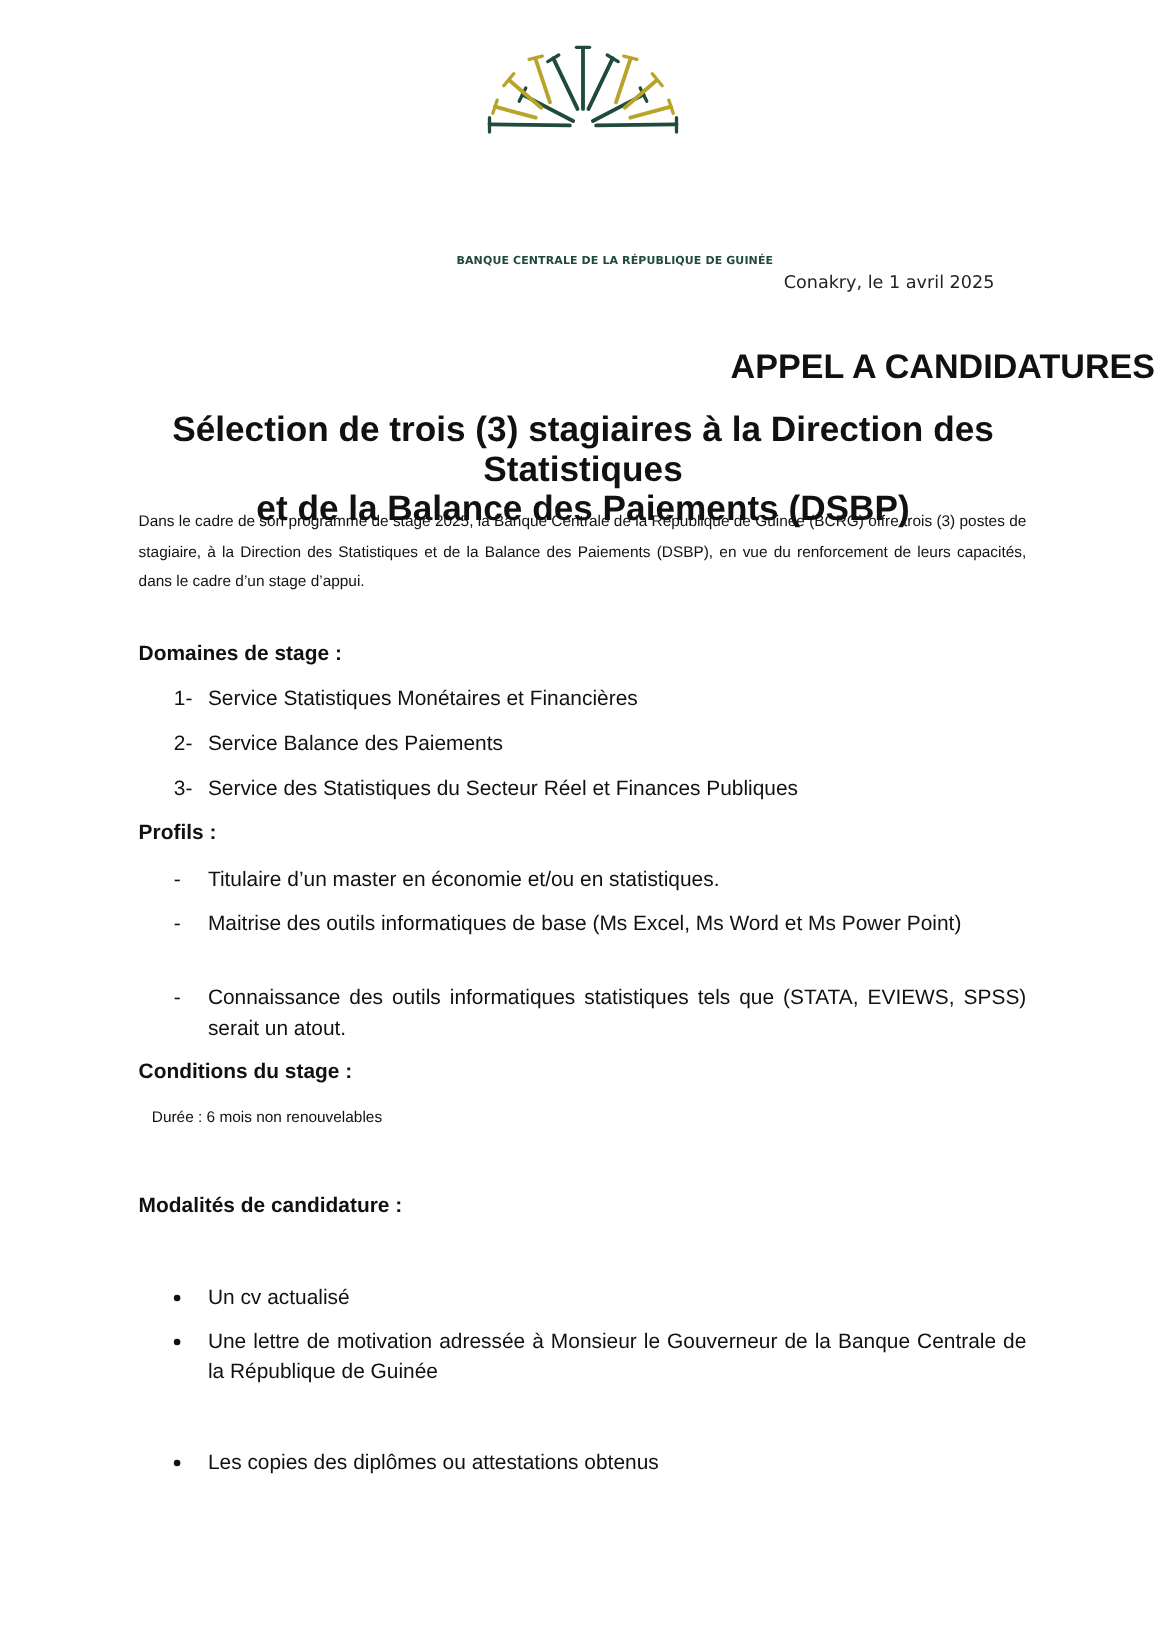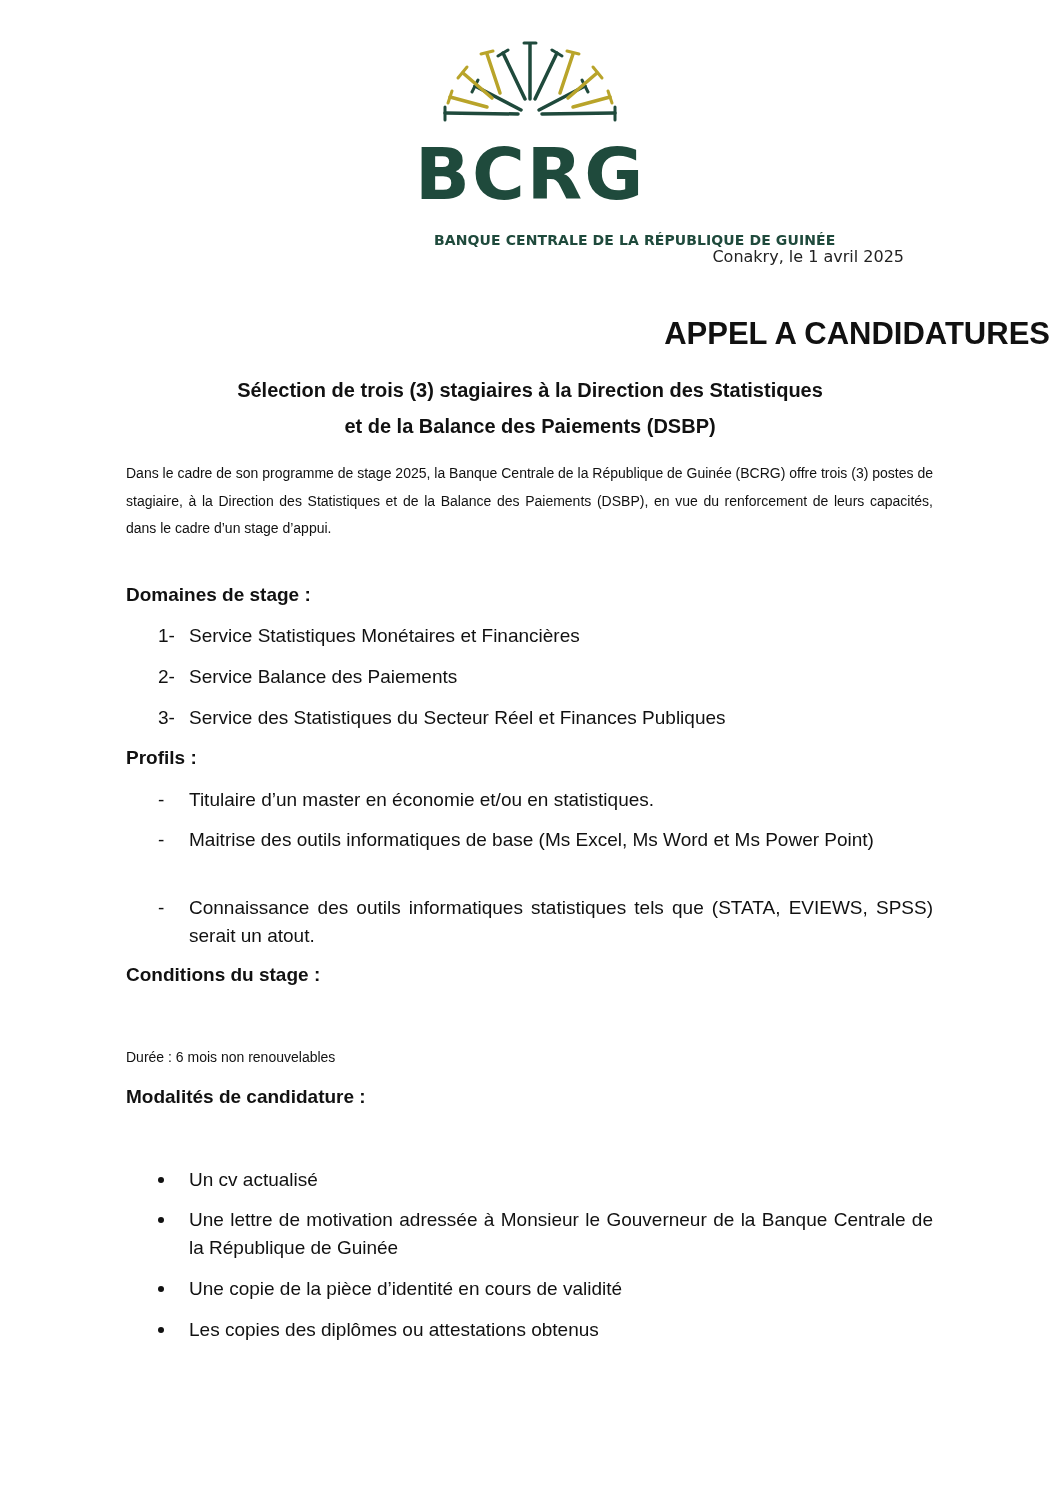--- a/index.html
+++ b/index.html
@@ -15,37 +15,37 @@
   
   .logo { position: absolute; left: 415px; top: 36px; width: 230px; height: 180px; }
   .logo svg { position: absolute; left: 0; top: 0; }
   .logo-letters {
     position: absolute; left: 0; top: 98px; width: 230px; text-align: center;
     font-family: "DejaVu Sans", sans-serif; font-weight: bold; font-size: 72px;
     letter-spacing: 2px; color: #1f4a3c; line-height: 80px;
   }
   .logo-tagline {
     position: absolute; left: 0; top: 196px; width: 230px; text-align: center;
-    font-family: "DejaVu Sans", sans-serif; font-weight: bold; font-size: 14px;
-    color: #1f4a3c; letter-spacing: 0.1px; white-space: nowrap; margin-left: 19px;
+    font-family: "DejaVu Sans", sans-serif; font-weight: bold; font-size: 10px;
+    color: #1f4a3c; letter-spacing: 0.1px; white-space: nowrap;
   }
 
   .date {
     position: absolute; right: 154px; top: 247px;
     font-size: 16px; color: #222;
   }
 
   .title {
     position: absolute; left: 0; top: 316px; width: 1050px; text-align: right;
     font-family: "Liberation Sans", sans-serif; font-weight: bold; font-size: 31px;
     color: #111;
   }
   .subtitle {
     position: absolute; left: 110px; top: 372px; width: 840px; text-align: center;
-    font-family: "Liberation Sans", sans-serif; font-weight: bold; font-size: 20px;
+    font-family: "Liberation Sans", sans-serif; font-weight: bold; font-size: 32px;
     line-height: 36px; color: #111;
   }
 
   .body-text {
     position: absolute; left: 126px; width: 807px;
     font-family: "Liberation Sans", sans-serif; font-size: 14px; line-height: 27.5px;
     color: #111;
   }
   .justify { text-align: justify; text-align-last: left; }
 
@@ -99,21 +99,20 @@
         <line x1="33" y1="67" x2="37" y2="55" stroke="#b9a42a" stroke-width="3"></line>
 
         <line x1="158" y1="18" x2="145" y2="57" stroke="#b9a42a" stroke-width="3.5"></line>
         <line x1="152" y1="15" x2="164" y2="18" stroke="#b9a42a" stroke-width="3"></line>
         <line x1="182" y1="37" x2="153" y2="62" stroke="#b9a42a" stroke-width="3.5"></line>
         <line x1="178" y1="31" x2="187" y2="42" stroke="#b9a42a" stroke-width="3"></line>
         <line x1="195" y1="61" x2="158" y2="71" stroke="#b9a42a" stroke-width="3.5"></line>
         <line x1="193" y1="55" x2="197" y2="67" stroke="#b9a42a" stroke-width="3"></line>
       </g>
     </svg>
-    <div class="logo-letters">BCRG</div>
     <div class="logo-tagline">BANQUE CENTRALE DE LA RÉPUBLIQUE DE GUINÉE</div>
   </div>
 
   <div class="date">Conakry, le 1 avril 2025</div>
 
   <div class="title">APPEL A CANDIDATURES</div>
   <div class="subtitle">
     <div>Sélection de trois (3) stagiaires à la Direction des Statistiques</div>
     <div>et de la Balance des Paiements (DSBP)</div>
   </div>
@@ -142,34 +141,30 @@
   <div class="list-row" style="top:826px;">
     <span class="marker">-</span>
     <span class="txt justify">Maitrise des outils informatiques de base (Ms Excel, Ms Word et Ms Power Point)</span>
   </div>
   <div class="list-row" style="top:894px;">
     <span class="marker">-</span>
     <span class="txt justify">Connaissance des outils informatiques statistiques tels que (STATA, EVIEWS, SPSS) serait un atout.</span>
   </div>
 
   <div class="section-head" style="top:964px;">Conditions du stage :</div>
-  <div class="body-text" style="top:1044px;">Durée : 6 mois non renouvelables</div>
+  <div class="body-text" style="top:1002px;margin-left:12px;">Durée : 6 mois non renouvelables</div>
 
   <div class="section-head" style="top:1086px;">Modalités de candidature :</div>
 
   <div class="list-row" style="top:1166px;">
     <span class="bullet-dot"></span>
     <span class="txt">Un cv actualisé</span>
   </div>
   <div class="list-row" style="top:1206px;">
     <span class="bullet-dot"></span>
     <span class="txt justify">Une lettre de motivation adressée à Monsieur le Gouverneur de la Banque Centrale de la République de Guinée</span>
   </div>
-  <div class="list-row" style="top:1275px;">
-    <span class="bullet-dot"></span>
-    <span class="txt">Une copie de la pièce d’identité en cours de validité</span>
-  </div>
   <div class="list-row" style="top:1316px;">
     <span class="bullet-dot"></span>
     <span class="txt">Les copies des diplômes ou attestations obtenus</span>
   </div>
 
 </div>
 
 </body></html>

